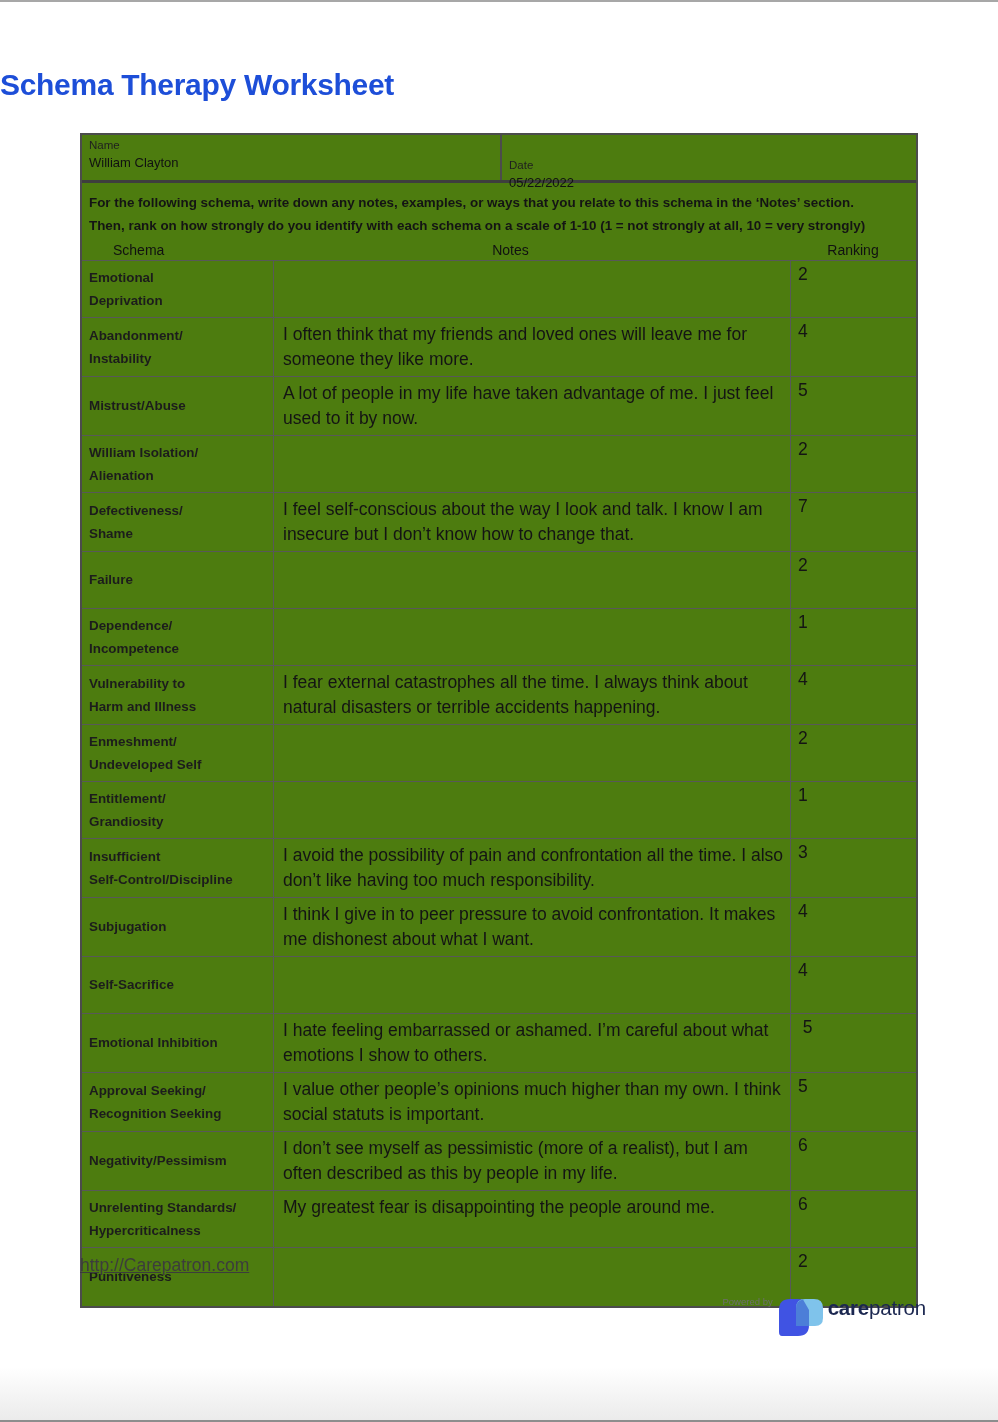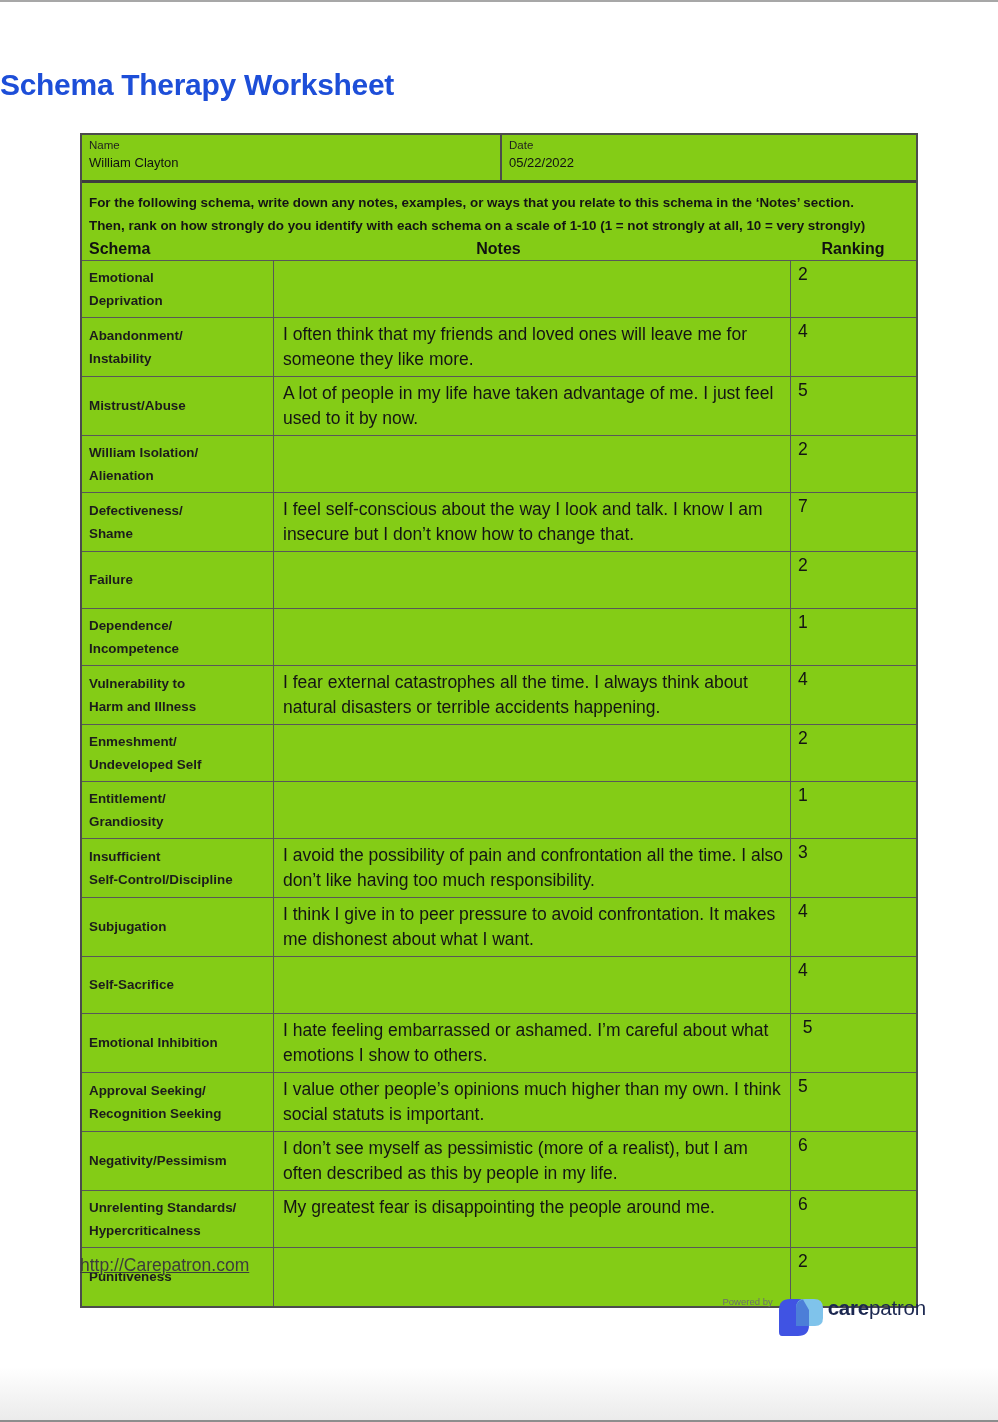--- a/index.html
+++ b/index.html
@@ -7,35 +7,35 @@
     width:998px;height:1422px;position:relative;overflow:hidden;
     font-family:"Liberation Sans","DejaVu Sans",sans-serif;
     color:#1a1a1a;-webkit-font-smoothing:antialiased;
   }
   .top-edge{position:absolute;top:0;left:0;width:100%;height:2px;background:#a7a7a7;}
   .bottom-fade{position:absolute;bottom:0;left:0;width:100%;height:55px;
     background:linear-gradient(#ffffff,#ebebeb);border-bottom:2px solid #8d8d8d;box-sizing:border-box;}
   .page-title{position:absolute;top:68px;left:0;width:100%;text-align:left;margin:0;
     font-size:30px;font-weight:bold;color:#1d4ed8;letter-spacing:-0.3px;}
 
-  .doc{position:absolute;left:80px;top:133px;width:838px;border:2px solid #4c4c4c;box-sizing:border-box;background:#84cc16;}
+  .doc{position:absolute;left:80px;top:133px;width:838px;border:2px solid #4c4c4c;box-sizing:border-box;background:#4d7c0f;}
 
   
   .field-row{display:flex;height:45px;border-bottom:3px solid #3e3e3e;}
   .field-cell{box-sizing:border-box;padding:3px 6px 0 7px;}
   .field-cell.name{width:420px;border-right:2px solid #4c4c4c;}
-  .field-cell.date{flex:1;}
+  .field-cell.date{flex:1;margin-top:20px;}
   .field-label{font-size:11.5px;color:#1f1f1f;line-height:14px;}
   .field-value{font-size:13px;color:#111;line-height:21px;}
 
   
   .instructions-cell{padding:8px 8px 2px 7px;box-sizing:border-box;}
   .instr-line{margin:0;font-size:13.4px;font-weight:bold;line-height:23px;color:#141414;}
   .col-headers{position:relative;height:19px;margin-top:2px;}
-  .col-headers span{font-size:16px;font-weight:bold;color:#111;}
+  .col-headers span{font-size:14px;font-weight:normal;color:#111;margin-left:24px;}
   .h-schema{position:absolute;left:0;bottom:0;}
   .h-notes{position:absolute;left:0;right:0;bottom:0;text-align:center;}
   .h-ranking{position:absolute;right:-8px;bottom:0;width:126px;text-align:center;}
 
   
   .t-row{display:flex;min-height:56px;border-top:1.5px solid #585858;align-items:stretch;}
   .t-row:last-child{min-height:58px;}
   .c-schema{width:192px;box-sizing:border-box;border-right:1.5px solid #585858;
     display:flex;align-items:center;padding:3px 12px 3px 7px;
     font-size:13.4px;font-weight:bold;line-height:23.5px;color:#1c1c1c;white-space:pre-line;}

